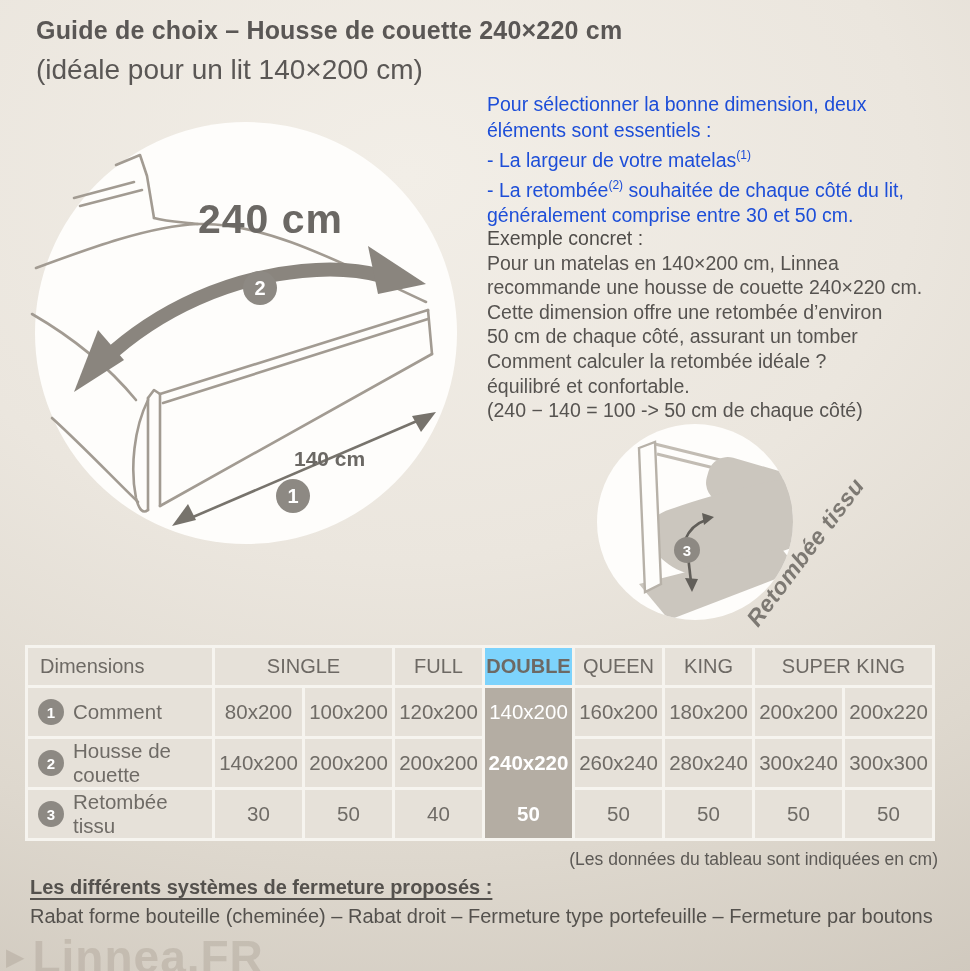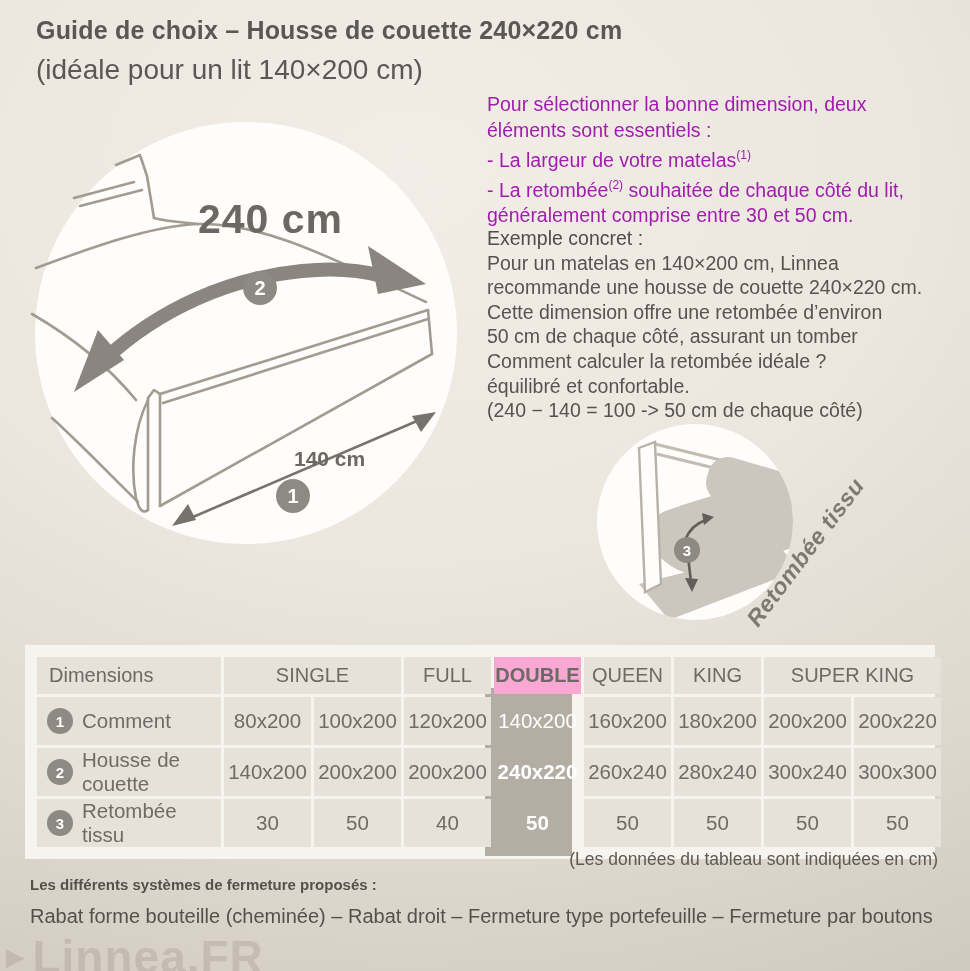--- a/index.html
+++ b/index.html
@@ -6,57 +6,57 @@
   html,body { width:970px; height:971px; }
   body {
     position:relative; overflow:hidden;
     font-family:"Liberation Sans", sans-serif;
     background: radial-gradient(125% 95% at 42% 18%, #f2eee7 0%, #ebe6de 42%, #ded8ce 74%, #cfc8bd 100%);
     color:#575451;
   }
   .abs { position:absolute; }
   .title { left:36px; top:16px; font-size:25px; font-weight:bold; color:#5a5755; letter-spacing:.2px; }
   .subtitle { left:36px; top:54px; font-size:28px; font-weight:normal; color:#5a5755; }
-  .intro { left:487px; top:92px; width:478px; font-size:19.5px; line-height:25.5px; color:#a21caf; }
+  .intro { left:487px; top:92px; width:478px; font-size:19.5px; line-height:25.5px; color:#1d4ed8; }
   .example { left:487px; top:226px; width:482px; font-size:19.5px; line-height:24.6px; color:#565350; }
   .example .hd { font-weight:normal; color:#4f4c49; }
   sup { font-size:12px; }
   
   .bigcircle { left:30px; top:118px; width:432px; height:432px; }
   .bigcircle svg, .smallcircle svg { position:absolute; left:0; top:0; }
   .dim-240 { left:168px; top:78px; font-size:41px; font-weight:bold; color:#6b6864; letter-spacing:1px; }
   .dim-140 { left:264px; top:329px; font-size:21px; font-weight:bold; color:#6b6864; }
   .badge { display:flex; align-items:center; justify-content:center; border-radius:50%;
            background:#8d8983; color:#fff; font-weight:bold; }
   .badge-lg { width:34px; height:34px; font-size:20px; }
   .badge-sm { width:26px; height:26px; font-size:15px; }
   .b2 { left:213px; top:153px; } .b1 { left:246px; top:361px; }
   
   .smallcircle { left:595px; top:422px; width:200px; height:200px; }
   .b3 { left:79px; top:115px; }
   .drop-label { left:752px; top:610px; transform:rotate(-53deg); transform-origin:0 50%;
                 font-size:23px; font-weight:bold; font-style:italic; color:#7d7973; letter-spacing:.5px; }
   
-  .table-wrap { left:25px; top:645px; width:910px; background:#f6f4ef; padding:12px; }
+  .table-wrap { left:25px; top:645px; width:910px; background:#f6f4ef; padding:3px; }
   .dark-band { position:absolute; left:460px; top:43px; bottom:3px; width:87px; background:#b4ada3; }
   .grid { position:relative; display:grid; grid-template-columns:184px repeat(8,87px); gap:3px; }
   .cell { background:#e6e1d9; display:flex; align-items:center; justify-content:center;
           height:48px; font-size:20.5px; color:#6f6b66; }
   .cell.head { height:37px; font-size:20px; color:#6d6964; }
   .cell.lab { justify-content:flex-start; padding-left:10px; gap:9px; }
   .cell.lab .badge { flex:0 0 auto; }
   .span2 { grid-column:span 2; }
-  .head-double { background:#f9a8d4; color:#55524d; font-weight:bold; }
+  .head-double { background:#7dd3fc; color:#55524d; font-weight:bold; }
   .hl { background:transparent; color:#ffffff; }
   .hl.bold { font-weight:bold; }
   
   .note { left:400px; top:849px; width:538px; text-align:right; 
           font-size:17.5px; color:#5c5955; }
-  .closures-hd { left:30px; top:876px; font-size:15px; font-weight:bold; color:#54514d;
-                 text-underline-offset:4px; }
+  .closures-hd { left:30px; top:876px; font-size:20px; font-weight:bold; color:#54514d;
+                 text-decoration:underline; text-underline-offset:4px; }
   .closures-line { left:30px; top:905px; width:930px; font-size:20px; color:#54514d; }
   .watermark { left:6px; top:930px; display:flex; align-items:center; gap:8px;
                color:rgba(130,120,104,0.22); white-space:nowrap; }
   .watermark .tri { font-size:24px; }
   .watermark .wm-text { font-size:46px; font-weight:bold; letter-spacing:1px; }
 </style>
 </head>
 <body>
 
 <div class="abs title">Guide de choix – Housse de couette 240×220 cm</div>

